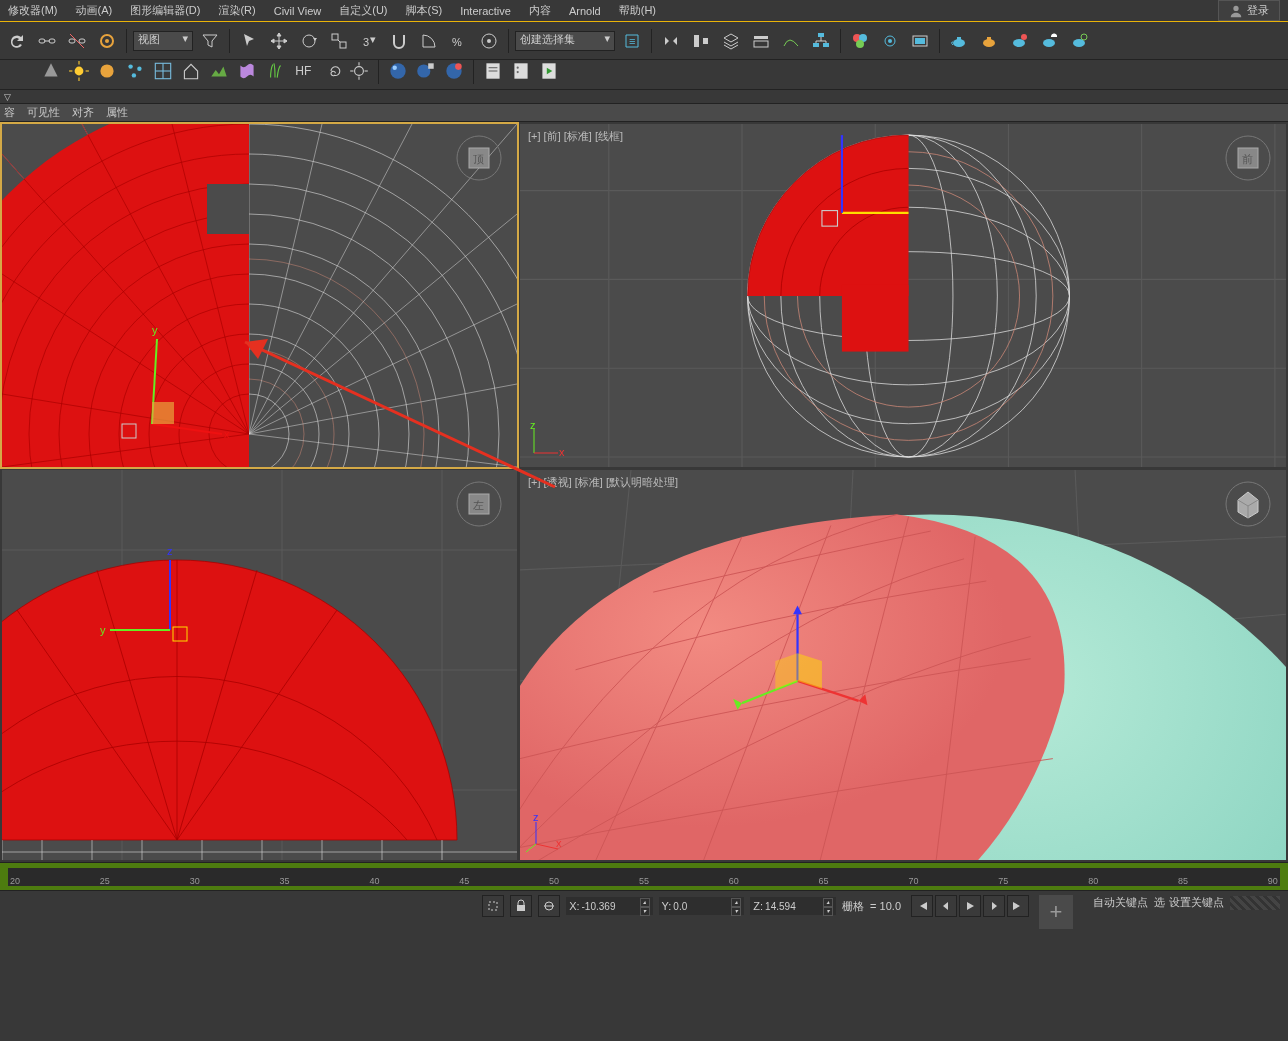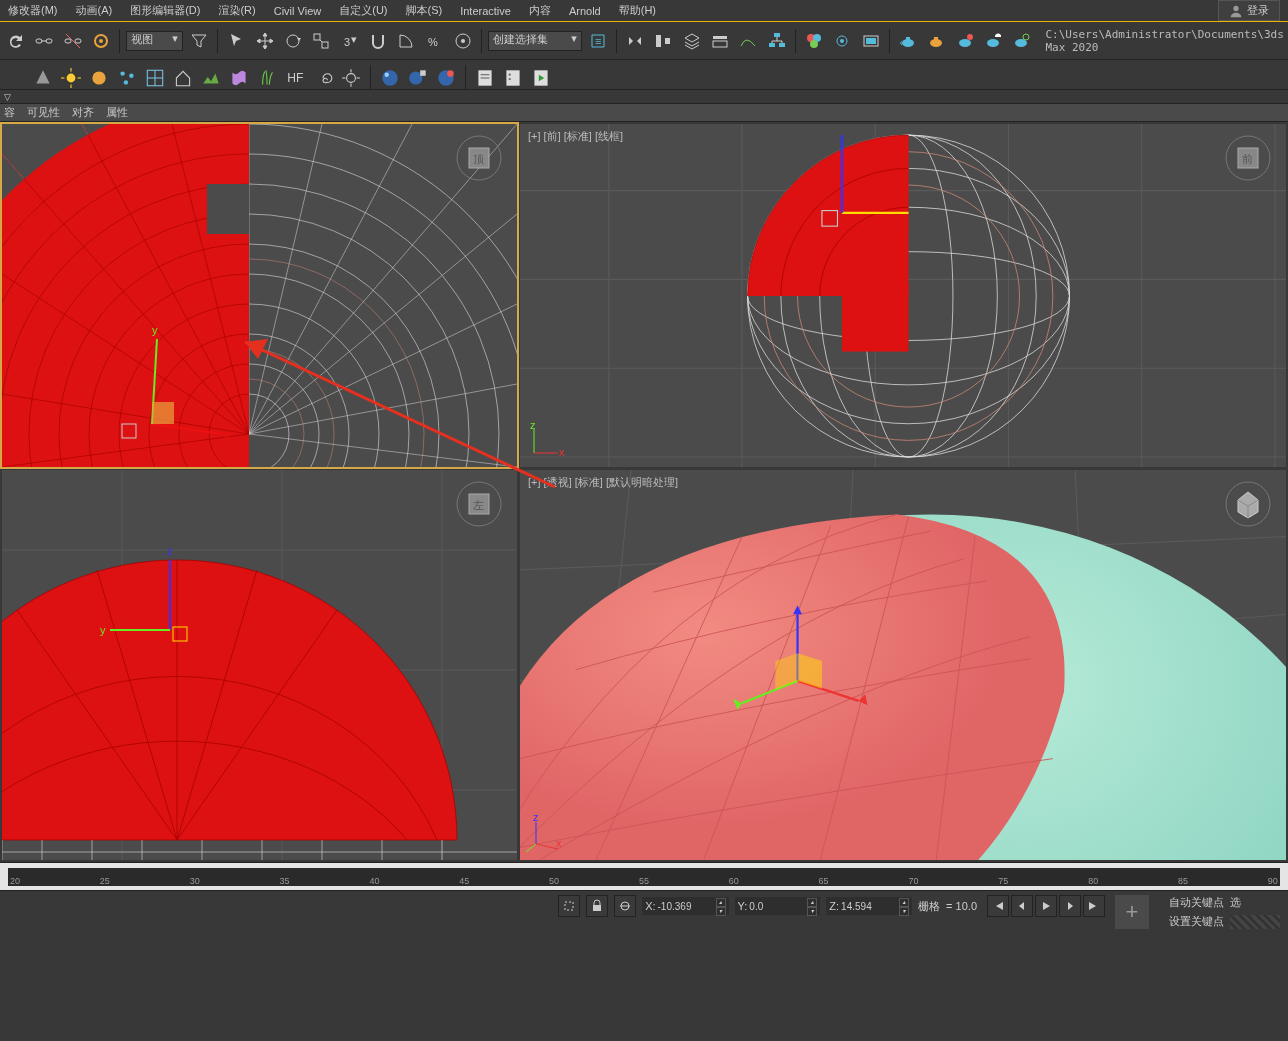--- a/index.html
+++ b/index.html
@@ -9,46 +9,46 @@
 .menubar .spacer{flex:1}
 .login{display:flex;align-items:flex-end;gap:4px;background:#3f3f3f;padding:2px 10px;border:1px solid #555}
 .login svg{width:14px;height:14px}
 .toolbar{height:38px;background:#383838;display:flex;align-items:center;padding:0 4px;gap:4px;border-bottom:1px solid #222}
 .tb{width:26px;height:26px;display:flex;align-items:center;justify-content:center;border:1px solid transparent;border-radius:2px}
 .tb svg{width:20px;height:20px}
 .dd{width:60px;height:20px;background:#4a4a4a;border:1px solid #222;display:flex;align-items:flex-start;padding:0 4px;font-size:10px;gap:14px}
 .dd.wide{width:100px}
 .tb-sep{width:1px;height:24px;background:#222;margin:0 2px}
 .path{flex:1;text-align:left;font-family:monospace;font-size:11px;color:#bbb;padding-left:8px}
-.toolbar2{height:30px;background:#383838;display:flex;align-items:flex-end;padding:0 4px;gap:6px;border-bottom:1px solid #222}
+.toolbar2{height:30px;background:#383838;display:flex;align-items:flex-start;padding:0 12px;gap:6px;border-bottom:1px solid #222}
 .t2{width:22px;height:22px;display:flex;align-items:center;justify-content:center}
 .toolbar3{height:14px;background:#383838;display:flex;align-items:center;padding:0 4px;gap:2px;border-bottom:1px solid #222}
 .prefs{height:18px;background:#4a4a4a;display:flex;align-items:center;padding:0 4px;gap:12px;border-bottom:1px solid #222;font-size:10px}
 .viewports{position:relative;height:740px;background:#383838;display:grid;grid-template-columns:515px 1fr;grid-template-rows:343px 1fr;gap:3px;padding:2px}
 .vp{position:relative;background:#4b4b4b;overflow:hidden}
 .vp.active{outline:2px solid #d4a946}
 .vp-label{position:absolute;top:5px;left:8px;font-size:11px;color:#bbb;z-index:10}
 .vp-cube{position:absolute;top:10px;right:14px;width:48px;height:48px;z-index:10}
 .grid-bg{position:absolute;inset:0}
 .annotation{position:absolute;left:555px;top:330px;z-index:20;color:#e53020;font-size:16px;line-height:1.5;pointer-events:none}
 .annotation-arrow{position:absolute;z-index:20;pointer-events:none}
 .axis-tri{position:absolute;bottom:6px;left:6px;width:40px;height:40px;z-index:10}
-.timeline{height:28px;background:#e5e5e5;border-top:1px solid #222;position:relative;display:flex;align-items:center;padding:0 8px}
+.timeline{height:28px;background:#4d7c0f;border-top:1px solid #222;position:relative;display:flex;align-items:center;padding:0 8px}
 .timeline-track{flex:1;height:18px;background:#2a2a2a;position:relative}
 .timeline-ticks{position:absolute;inset:0;display:flex;justify-content:space-between;align-items:flex-end;padding:0 2px}
 .timeline-ticks span{font-size:9px;color:#999}
 .statusbar{height:78px;background:#383838;border-top:1px solid #222;display:flex;align-items:flex-start;padding:4px 8px;gap:10px}
 .coord{display:flex;align-items:center;gap:2px;background:#2e2e2e;height:18px;padding:0 3px}
 .coord input{width:56px;background:#2e2e2e;border:none;color:#ccc;font-size:10px}
 .coord .spin{width:10px;height:16px;display:flex;flex-direction:column}
 .coord .spin i{flex:1;font-size:6px;text-align:center;line-height:7px;border:1px solid #555}
 .play-ctrl{display:flex;gap:2px;align-items:center}
 .pc{width:22px;height:22px;background:#3a3a3a;border:1px solid #222;display:flex;align-items:center;justify-content:center}
 .pc svg{width:14px;height:14px;fill:#ccc}
-.status-right{display:flex;flex-direction:column;gap:4px;margin-left:10px}
+.status-right{display:flex;flex-direction:row;gap:4px;margin-left:10px}
 .sr-row{display:flex;gap:6px;align-items:center;font-size:10px}
 .plus{width:34px;height:34px;background:#4a4a4a;display:flex;align-items:center;justify-content:center;font-size:22px;color:#999}
 .hatch{width:50px;height:14px;background:repeating-linear-gradient(45deg,#444,#444 3px,#333 3px,#333 6px)}
 </style>
 </head>
 <body>
 
 <div class="menubar">
   <span class="mi">修改器(M)</span>
   <span class="mi">动画(A)</span>
@@ -250,21 +250,20 @@
         <ellipse cx="10" cy="12" rx="6" ry="4" fill="#5bd"></ellipse>
         <path d="M12 5a3 3 0 0 1 6 1h-6z" fill="#fff"></path>
       </svg>
     </div>
   <div class="tb">
       <svg viewBox="0 0 20 20">
         <ellipse cx="10" cy="12" rx="6" ry="4" fill="#5bd"></ellipse>
         <circle cx="15" cy="6" r="3" fill="none" stroke="#7c5"></circle>
       </svg>
     </div>
-  <div class="path">C:\Users\Administrator\Documents\3ds Max 2020</div>
 </div>
 
 <div class="toolbar2">
   <div class="t2">
       <svg viewBox="0 0 20 20">
         <path d="M10 3a7 7 0 0 1 0 14 7 7 0 0 0 0-14" fill="#c97"></path>
       </svg>
     </div>
   <div class="t2">
       <svg viewBox="0 0 20 20">

